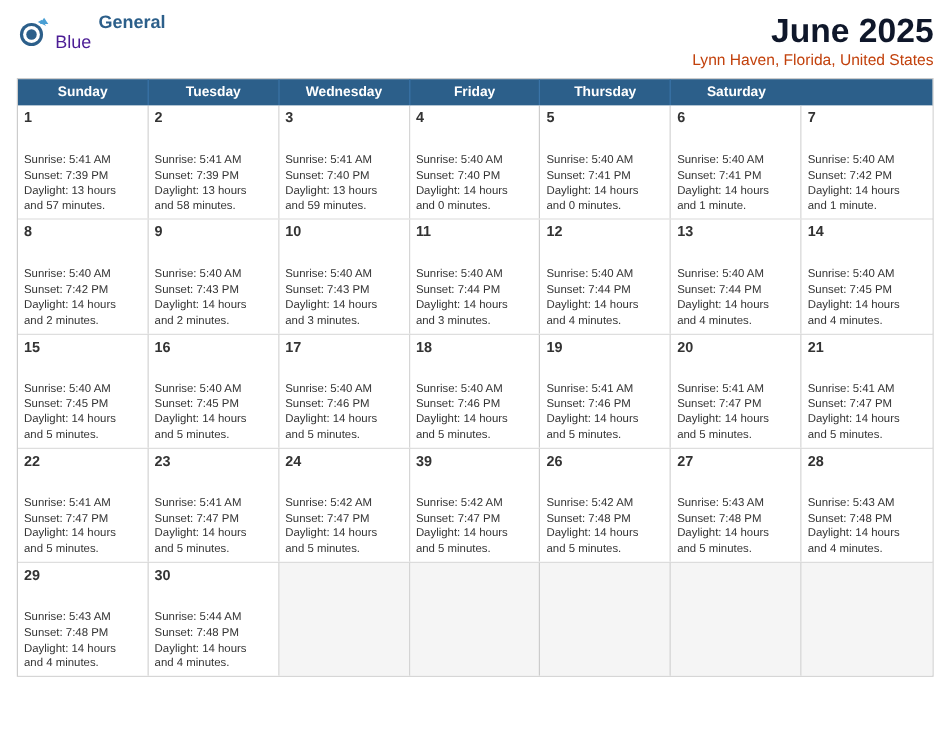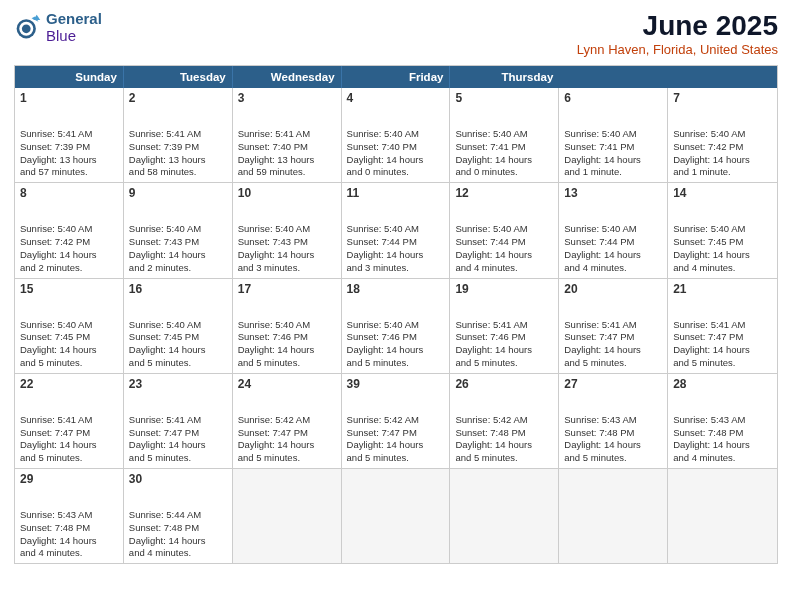--- a/index.html
+++ b/index.html
@@ -50,21 +50,21 @@
       display: grid;
       grid-template-columns: repeat(7, 1fr);
       background: #2c5f8a;
     }
     .cal-header-cell {
       color: #fff;
       font-weight: bold;
       font-size: 11.5px;
       padding: 5px 6px;
       border-right: 1px solid #3a74a8;
-      text-align: right;
+      text-align: center;
     }
     .cal-header-cell:last-child { border-right: none; }
     .cal-body {
       display: flex;
       flex-direction: column;
       flex: 1;
     }
     .cal-row {
       display: grid;
       grid-template-columns: repeat(7, 1fr);
@@ -105,37 +105,38 @@
   <div class="header">
     <div class="logo">
       <svg class="logo-icon" viewBox="0 0 32 32" xmlns="http://www.w3.org/2000/svg">
         <circle cx="14" cy="18" r="11" fill="#2c5f8a"></circle>
         <circle cx="14" cy="18" r="8" fill="#fff"></circle>
         <circle cx="14" cy="18" r="5" fill="#2c5f8a"></circle>
         <polygon points="20,6 28,10 24,4" fill="#4a9fd4"></polygon>
         <polygon points="22,8 30,8 26,2" fill="#4a9fd4"></polygon>
       </svg>
       <div>
-        <div style="font-size:15px;font-weight:bold;color:#2c5f8a;line-height:1.15;">General</div>
+        <div style="font-size:15px;font-weight:bold;color:#2c5f8a;line-height:1.15;margin-left:36px;">General</div>
         <div style="font-size:15px;font-weight:normal;color:#4c1d95;line-height:1.15;">Blue</div>
       </div>
     </div>
     <div class="title-block">
       <div class="title-main">June 2025</div>
       <div class="title-sub">Lynn Haven, Florida, United States</div>
     </div>
   </div>
 
   <div class="cal-outer">
     <div class="cal-header-row">
       <div class="cal-header-cell">Sunday</div>
       <div class="cal-header-cell">Tuesday</div>
       <div class="cal-header-cell">Wednesday</div>
       <div class="cal-header-cell">Friday</div>
       <div class="cal-header-cell">Thursday</div>
+      <div class="cal-header-cell">Saturday</div>
     </div>
     <div class="cal-body" id="cal-body">
         <div class="cal-row">
           <div class="cal-cell">
             <div class="day-num">1</div>
             <div class="day-info">Sunrise: 5:41 AM<br>Sunset: 7:39 PM<br>Daylight: 13 hours<br>and 57 minutes.</div>
           </div>
           <div class="cal-cell">
             <div class="day-num">2</div>
             <div class="day-info">Sunrise: 5:41 AM<br>Sunset: 7:39 PM<br>Daylight: 13 hours<br>and 58 minutes.</div>

